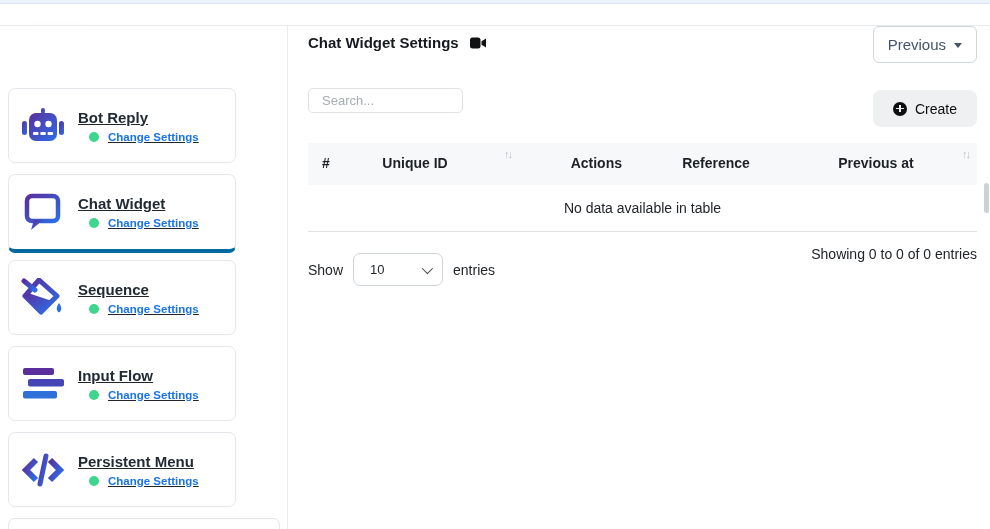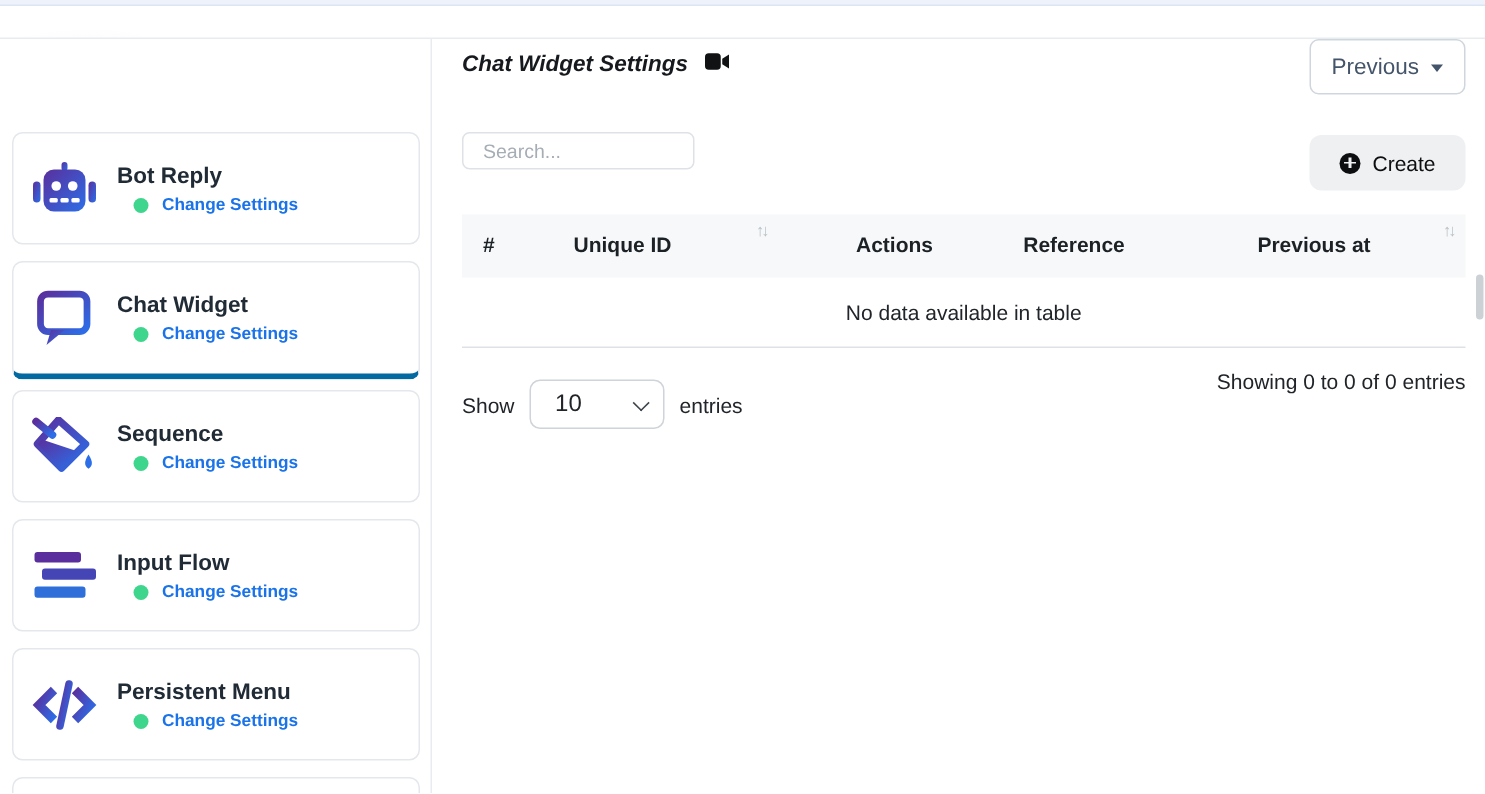--- a/index.html
+++ b/index.html
@@ -12,35 +12,35 @@
     background:#edf2fb; border-bottom:1px solid #dbe5f4; }
   .header-divider { position:absolute; top:25px; left:0; width:990px; height:1px; background:#e9ecef; }
 
   
   .faded-logo { position:absolute; top:18px; left:14px; width:110px; height:48px;
     background:radial-gradient(ellipse at 40% 50%, rgba(120,130,150,0.06), rgba(255,255,255,0) 70%); }
 
   
   .sidebar { position:absolute; top:26px; left:0; width:288px; height:503px;
     border-right:1px solid #e9ecef; background:#fff; overflow:hidden; }
-  .side-card { position:absolute; left:8px; width:272px; height:75px;
+  .side-card { position:absolute; left:8px; width:228px; height:75px;
     background:#fff; border:1px solid #e4e7eb; border-radius:7px;
-    display:flex; align-items:center; padding:0 12px; gap:13px; cursor:pointer; }
+    display:flex; align-items:center; padding:0 12px; gap:13px; cursor:pointer;text-decoration:underline; }
   .side-card.active { height:79px; border-bottom:4px solid #0369a1; }
   .side-card .icon-wrap { width:44px; height:42px; flex:0 0 44px; display:flex; align-items:center; justify-content:center; }
   .card-title { font-size:15px; font-weight:700; color:#212b36; margin-bottom:5px; }
   .card-status { display:flex; align-items:center; gap:9px;padding-left:11px; }
   .status-dot { width:10px; height:10px; border-radius:50%; background:#3ed58c; }
   .change-link { font-size:11.5px; font-weight:700; color:#1a73e8; cursor:pointer; }
   .card-stub { position:absolute; left:8px; width:272px; height:40px;
     background:#fff; border:1px solid #e4e7eb; border-radius:7px; }
 
   
   .main { position:absolute; top:26px; left:308px; width:669px; height:503px; }
-  .title-row { position:absolute; top:8px; left:0; display:flex; gap:11px;font-style:italic; }
+  .title-row { position:absolute; top:8px; left:0; display:flex; align-items:center; gap:11px; }
   .page-title { font-size:15px; font-weight:700; color:#16191d; }
   .options-btn { position:absolute; top:0; right:0; height:37px; min-width:101px;
     background:#fff; border:1px solid #cfd6dd; border-radius:6px;
     display:flex; align-items:center; justify-content:center; gap:8px;
     font-size:15px; color:#44546a; cursor:pointer; padding:0 14px; }
   .caret-down { width:0; height:0; border-left:4.5px solid transparent;
     border-right:4.5px solid transparent; border-top:5px solid #44546a; margin-top:2px; }
 
   .search-input { position:absolute; top:62px; left:0; width:155px; height:25px;
     border:1px solid #dee2e6; border-radius:5px; padding:0 13px;
@@ -71,21 +71,21 @@
   .empty-row { position:absolute; top:159px; left:0; width:669px; height:47px;
     border-bottom:1px solid #dee2e6; display:flex; align-items:center; justify-content:center;
     font-size:14px; color:#212529; }
 
   
   .table-footer { position:absolute; top:219px; left:0; width:669px; height:62px; }
   .show-group { position:absolute; left:0; top:8px; display:flex; align-items:center; gap:10px;
     font-size:14px; color:#212529; }
   .page-size { width:90px; height:33px; border:1px solid #ced4da; border-radius:7px;
     display:flex; align-items:center; justify-content:space-between;
-    padding:0 12px 0 16px; font-size:16px; color:#212529; cursor:pointer; background:#fff; }
+    padding:0 12px 0 16px; font-size:13px; color:#212529; cursor:pointer; background:#fff; }
   .chevron { width:8px; height:8px; border-right:1.6px solid #3c434a; border-bottom:1.6px solid #3c434a;
     transform:rotate(45deg) translateY(-2px); }
   .summary { position:absolute; right:0; top:1px; font-size:14px; color:#212529; }
   .pagination { position:absolute; right:0; top:38px; display:flex; gap:16px; }
   .page-btn { height:32px; background:#fff; border:1px solid #dfe3e7; border-radius:5px;
     font-size:14px; color:#8e99a4; padding:0 14px; cursor:pointer; font-family:inherit; }
 
   .scroll-thumb { position:absolute; right:1px; top:183px; width:5px; height:30px;
     background:#ccd1d6; border-radius:3px; }
   .cam-icon { display:inline-flex; }

